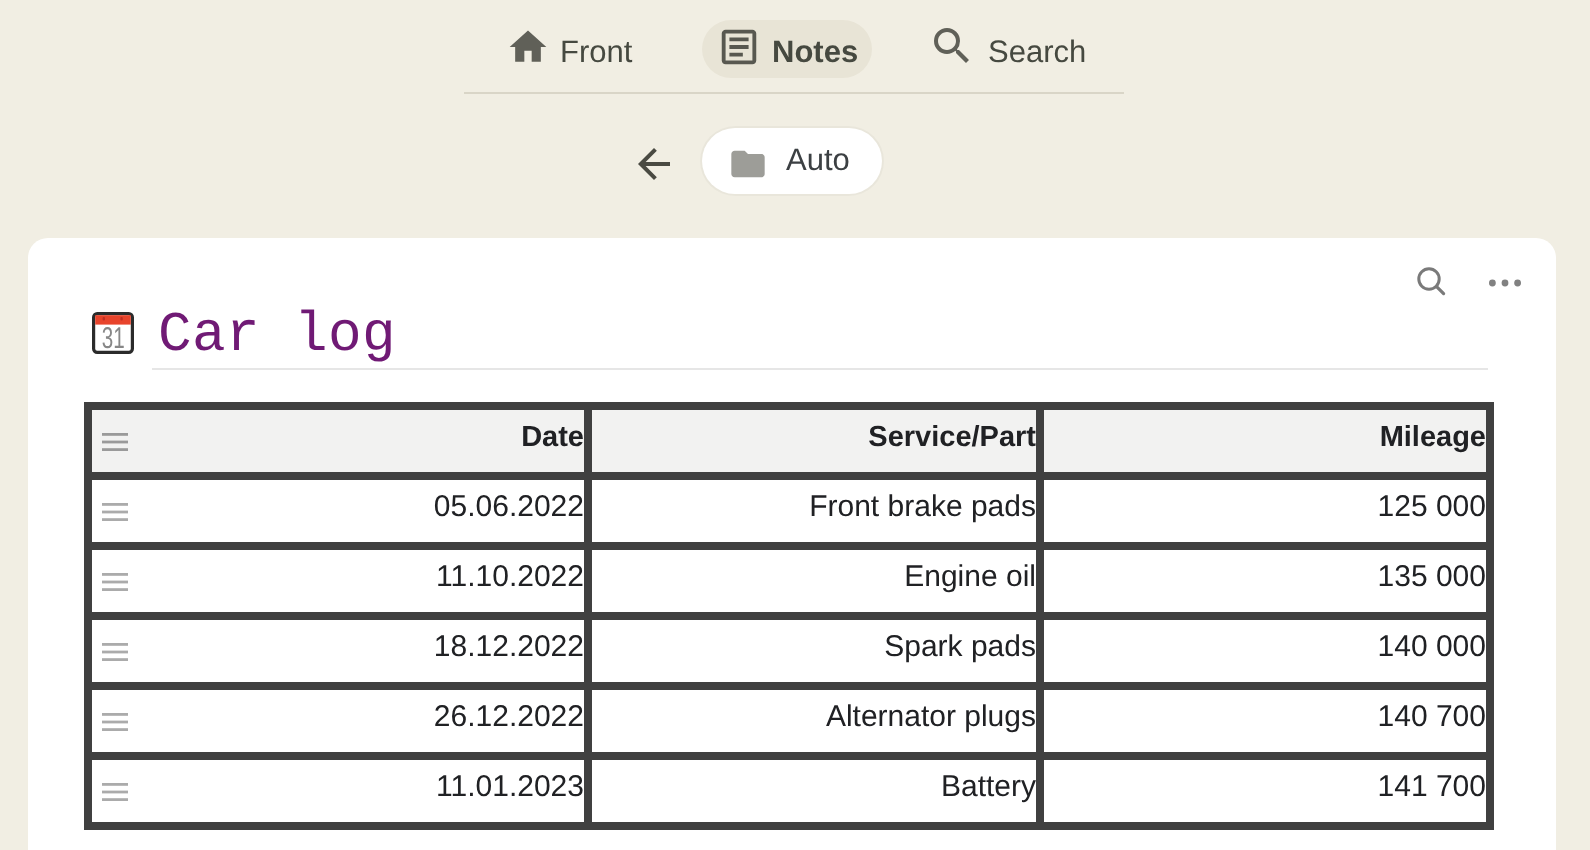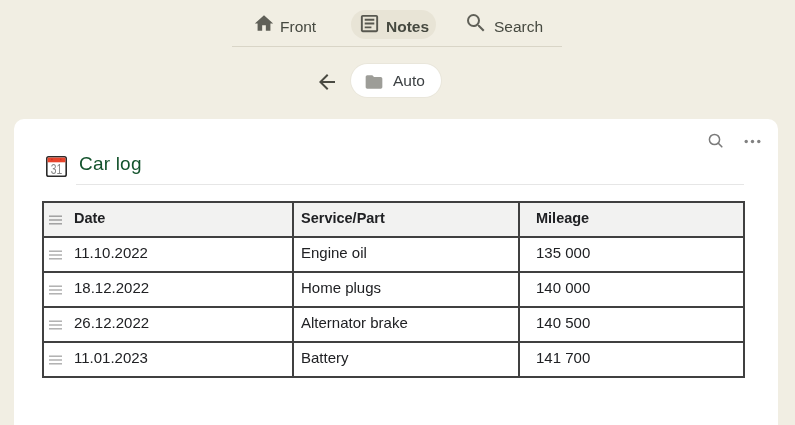--- a/index.html
+++ b/index.html
@@ -27,41 +27,41 @@
     background:#ffffff; border-radius:17px;
     box-shadow:0 0 0 1px rgba(0,0,0,0.03);
   }
 
   
   .card {
     left:14px; top:119px; width:764px; height:311px;
     background:#ffffff; border-radius:10px 10px 0 0;
   }
   .title {
-    left:65px; top:33.5px; font-size:19px; color:#14532d; letter-spacing:0.2px;
+    left:65px; top:33.5px; font-size:28px; color:#701a75; letter-spacing:0.2px;font-family:Liberation Mono, monospace;
   }
   .title-underline {
     left:62px; top:65px; width:668px; height:1px; background:#e6e6e6;
   }
 
   
   table {
     position:absolute; left:28px; top:82px;
     border-collapse:collapse; table-layout:fixed;
     width:701px;
     font-size:15px; color:#202124;
   }
   table col.c1 { width:250px; }
   table col.c2 { width:226px; }
   table col.c3 { width:225px; }
   th:last-child, td:last-child { padding-left:16px; }
   th, td {
-    border:2px solid #404040;
+    border:4px solid #404040;
     height:35px; padding:0 0 4px 7px;
-    text-align:left; vertical-align:middle;
+    text-align:right; vertical-align:middle;
     font-weight:normal; position:relative;margin-left:24px;
   }
   th { background:#f2f2f1; font-weight:bold; font-size:14.5px; }
   th.first, td.first { padding-left:30px; }
   .handle {
     position:absolute; left:5px; top:50%; margin-top:-5px; width:13px; height:10px;
   }
 </style>
 </head>
 <body>
@@ -134,45 +134,56 @@
       <th>Service/Part</th>
       <th>Mileage</th>
     </tr>
     <tr>
       <td class="first"><svg class="handle" viewBox="0 0 13 10">
               <g stroke="#ababab" stroke-width="1.4">
                 <line x1="0" y1="1.2" x2="13" y2="1.2"></line>
                 <line x1="0" y1="5" x2="13" y2="5"></line>
                 <line x1="0" y1="8.8" x2="13" y2="8.8"></line>
               </g>
+            </svg>05.06.2022</td>
+      <td>Front brake pads</td>
+      <td>125 000</td>
+    </tr>
+    <tr>
+      <td class="first"><svg class="handle" viewBox="0 0 13 10">
+              <g stroke="#ababab" stroke-width="1.4">
+                <line x1="0" y1="1.2" x2="13" y2="1.2"></line>
+                <line x1="0" y1="5" x2="13" y2="5"></line>
+                <line x1="0" y1="8.8" x2="13" y2="8.8"></line>
+              </g>
             </svg>11.10.2022</td>
       <td>Engine oil</td>
       <td>135 000</td>
     </tr>
     <tr>
       <td class="first"><svg class="handle" viewBox="0 0 13 10">
               <g stroke="#ababab" stroke-width="1.4">
                 <line x1="0" y1="1.2" x2="13" y2="1.2"></line>
                 <line x1="0" y1="5" x2="13" y2="5"></line>
                 <line x1="0" y1="8.8" x2="13" y2="8.8"></line>
               </g>
             </svg>18.12.2022</td>
-      <td>Home plugs</td>
+      <td>Spark pads</td>
       <td>140 000</td>
     </tr>
     <tr>
       <td class="first"><svg class="handle" viewBox="0 0 13 10">
               <g stroke="#ababab" stroke-width="1.4">
                 <line x1="0" y1="1.2" x2="13" y2="1.2"></line>
                 <line x1="0" y1="5" x2="13" y2="5"></line>
                 <line x1="0" y1="8.8" x2="13" y2="8.8"></line>
               </g>
             </svg>26.12.2022</td>
-      <td>Alternator brake</td>
-      <td>140 500</td>
+      <td>Alternator plugs</td>
+      <td>140 700</td>
     </tr>
     <tr>
       <td class="first"><svg class="handle" viewBox="0 0 13 10">
               <g stroke="#ababab" stroke-width="1.4">
                 <line x1="0" y1="1.2" x2="13" y2="1.2"></line>
                 <line x1="0" y1="5" x2="13" y2="5"></line>
                 <line x1="0" y1="8.8" x2="13" y2="8.8"></line>
               </g>
             </svg>11.01.2023</td>
       <td>Battery</td>

